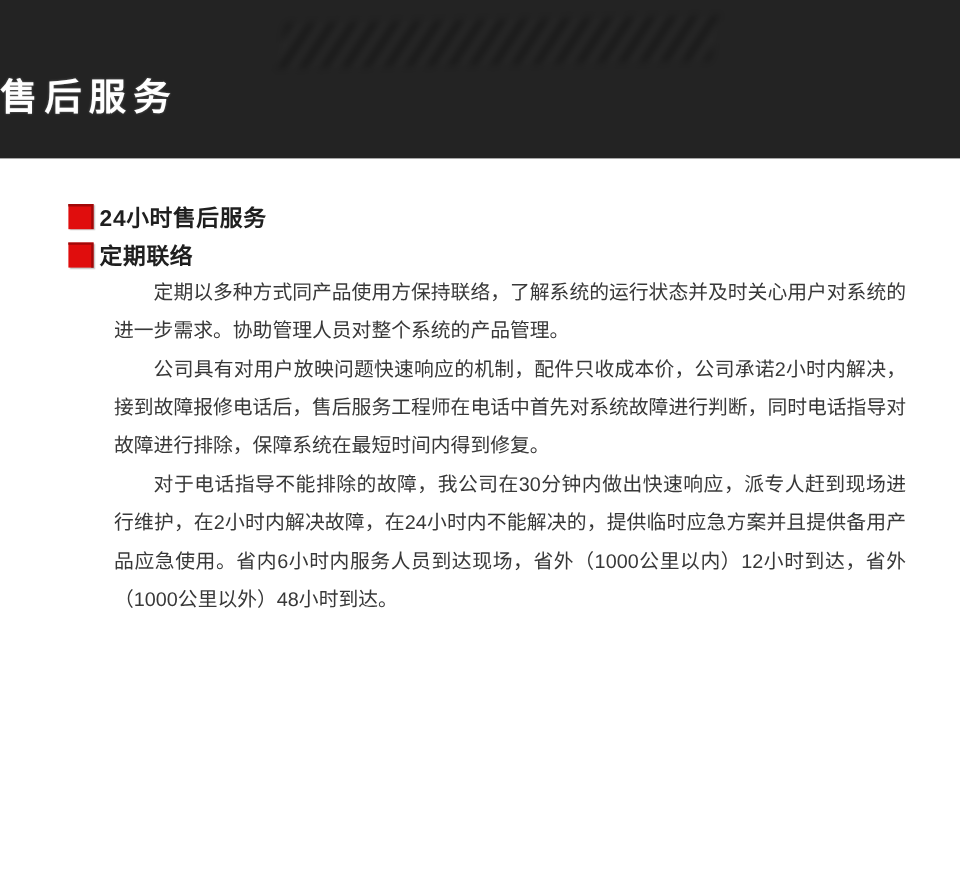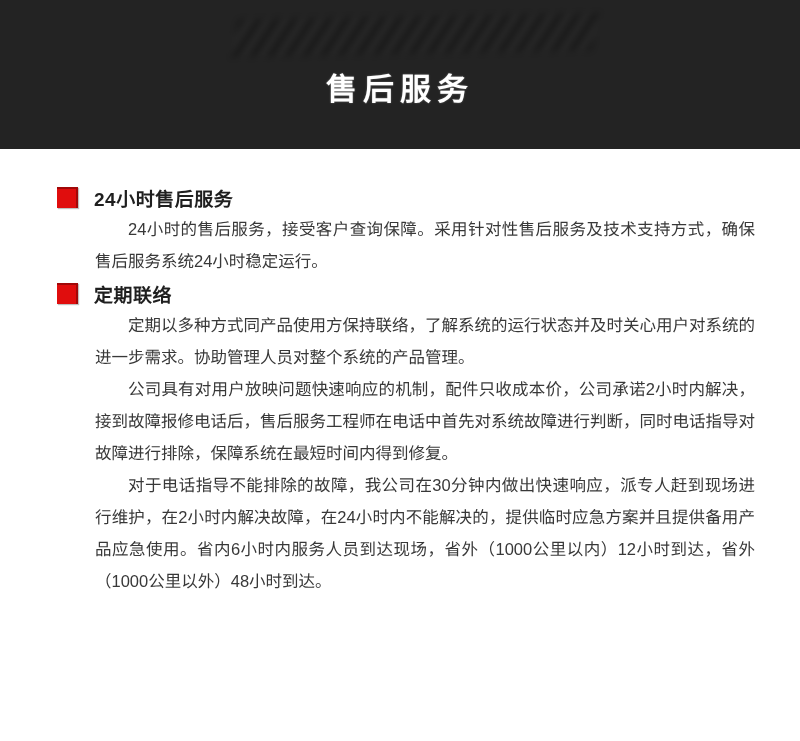--- a/index.html
+++ b/index.html
@@ -16,25 +16,24 @@
     height: 741px;
     background: #ffffff;
     overflow: hidden;
     font-family: "Liberation Sans", "DejaVu Sans", sans-serif;
   }
   .page { width: 800px; height: 741px; background: #ffffff; }
 
   
   .header {
     position: relative;
-    height: 149px;
+    height: 132px;
     background: var(--header-bg);
     display: flex;
     align-items: center;
-    justify-content: center;
     overflow: hidden;
   }
   .watermark {
     position: absolute;
     left: 235px;
     top: 16px;
     width: 360px;
     height: 38px;
     background: repeating-linear-gradient(
       115deg,
@@ -53,21 +52,21 @@
     letter-spacing: 6px;
     text-shadow: 0 0 2px rgba(255,255,255,0.35);
   }
 
   
   .content { padding: 32px 45px 0 57px; }
   .section { margin: 0; }
   .section-heading {
     display: flex;
     align-items: center;
-    gap: 16px;
+    gap: 5px;
     height: 32px;
   }
   .bullet {
     flex: none;
     width: 21px;
     height: 21px;
     background: var(--red);
     box-shadow: inset -2px 2px 0 rgba(110,5,5,0.55), 1px 1px 1px rgba(0,0,0,0.25);
   }
   .heading-text {
@@ -96,21 +95,20 @@
     <div class="page-title">售后服务</div>
   </div>
 
   <div class="content">
 
     <div class="section">
       <div class="section-heading">
         <span class="bullet"></span>
         <span class="heading-text">24小时售后服务</span>
       </div>
-      <p class="para">24小时的售后服务，接受客户查询保障。采用针对性售后服务及技术支持方式，确保售后服务系统24小时稳定运行。</p>
     </div>
 
     <div class="section">
       <div class="section-heading">
         <span class="bullet"></span>
         <span class="heading-text">定期联络</span>
       </div>
       <p class="para">定期以多种方式同产品使用方保持联络，了解系统的运行状态并及时关心用户对系统的进一步需求。协助管理人员对整个系统的产品管理。</p>
     </div>
 

